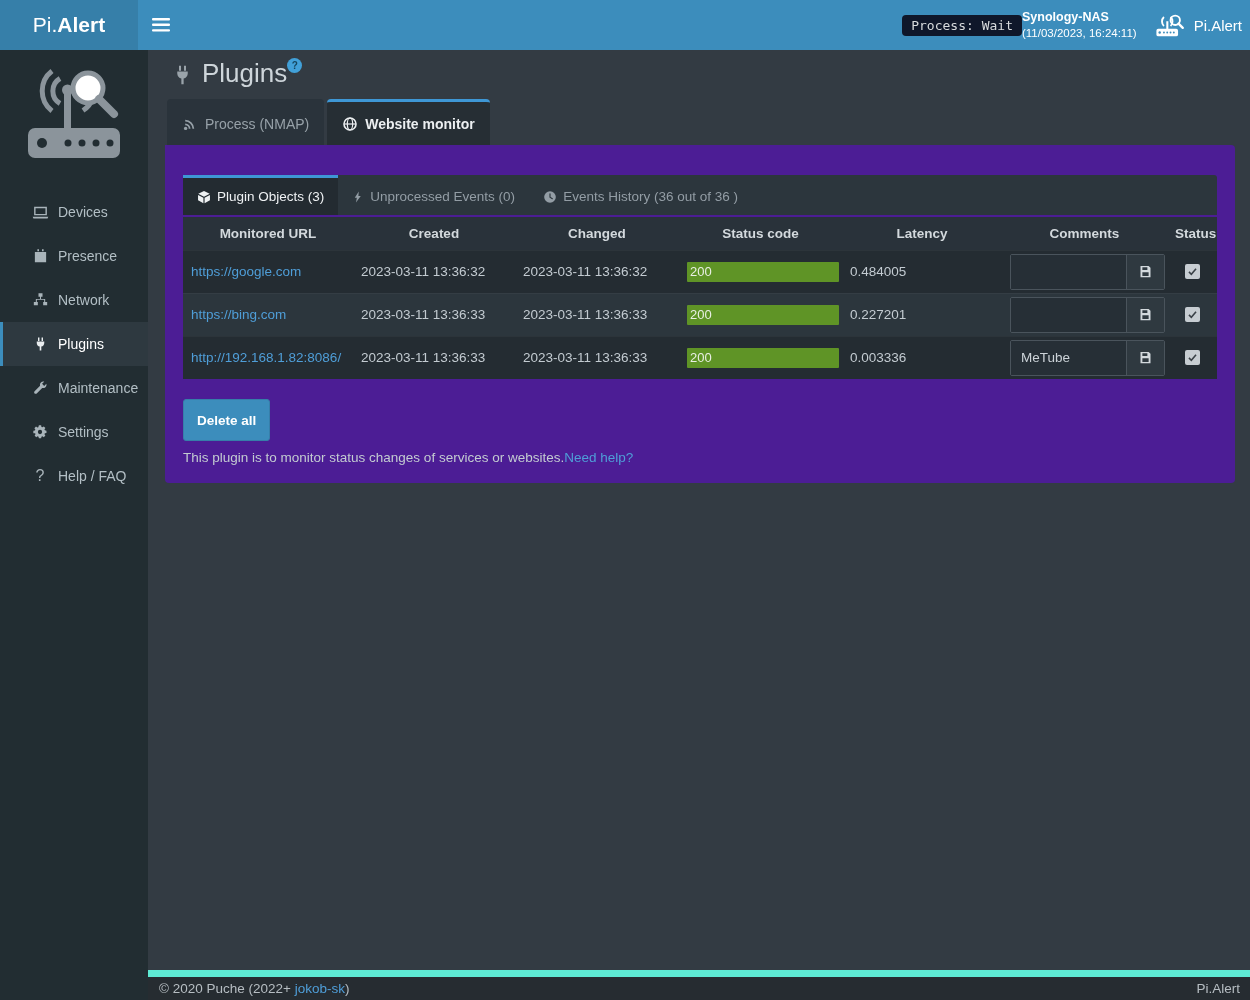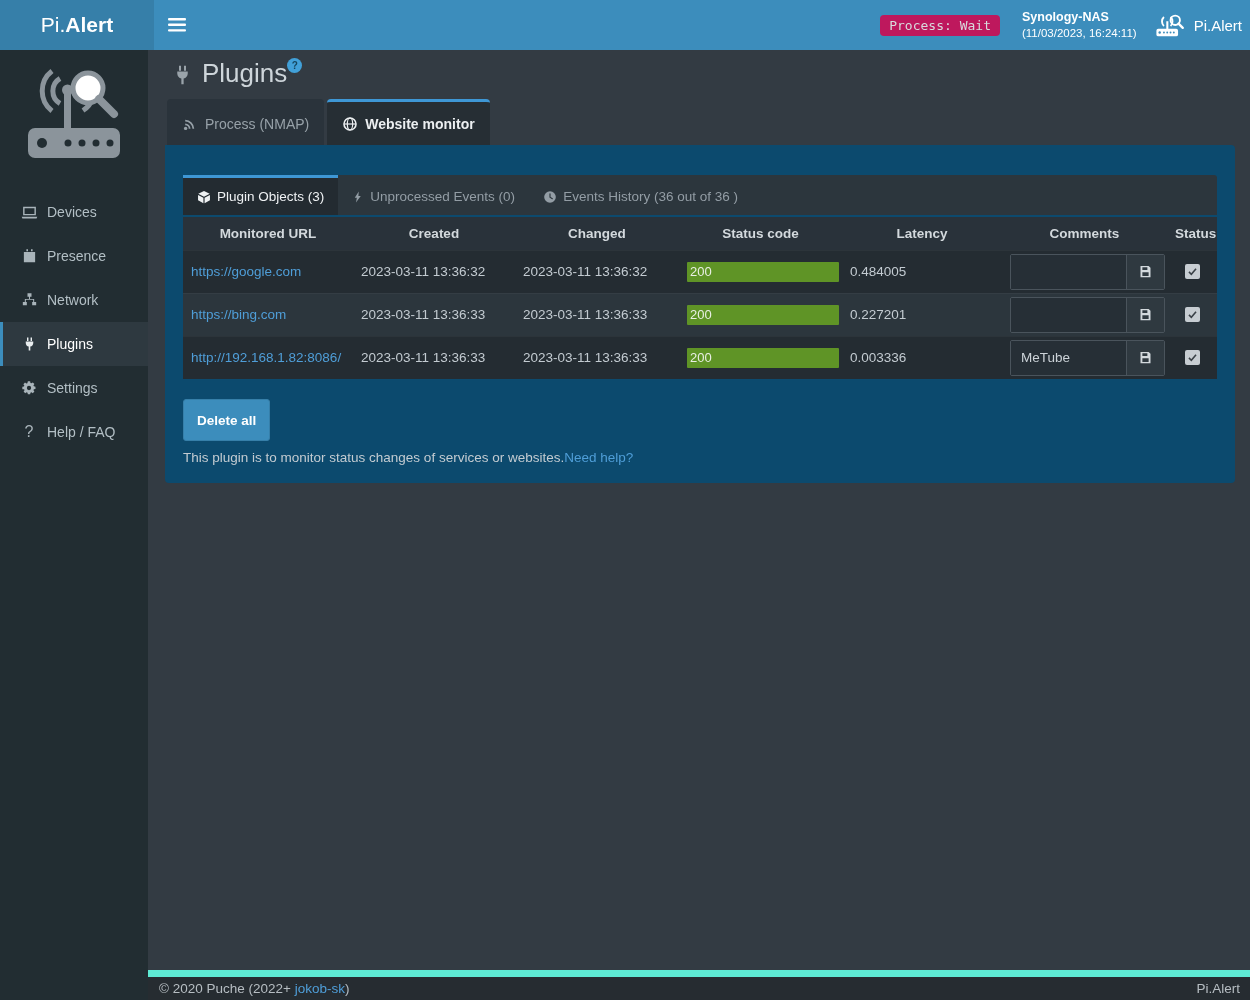--- a/index.html
+++ b/index.html
@@ -3,52 +3,52 @@
 <meta charset="utf-8">
 <title>Pi.Alert</title>
 <style>
   * { margin:0; padding:0; box-sizing:border-box; }
   html,body { width:1250px; height:1000px; }
   body { font-family:"Liberation Sans",sans-serif; background:#333b43; overflow:hidden; position:relative; }
   svg { display:block; }
   ul { list-style:none; }
   
   .topbar { position:absolute; top:0; left:0; width:1250px; height:50px; display:flex; z-index:5; }
-  .brand-box { width:154px; height:50px; background:#367fa9; color:#fff; display:flex; align-items:center; justify-content:center; font-size:21px; cursor:pointer; }
+  .brand-box { width:138px; height:50px; background:#367fa9; color:#fff; display:flex; align-items:center; justify-content:center; font-size:21px; cursor:pointer; }
   .brand-box .thin { font-weight:400; }
   .brand-box .bold { font-weight:700; }
   .navbar { flex:1; background:#3c8dbc; display:flex; align-items:center; }
   .hamburger { width:46px; height:50px; display:flex; align-items:center; justify-content:center; cursor:pointer; }
   .nav-right { margin-left:auto; display:flex; align-items:center; padding-right:8px; }
-  .process-badge { font-family:"DejaVu Sans Mono",monospace; font-size:13px; color:#d8dbdd; background:#be185d; border-radius:4px; padding:3px 9px; margin-right:22px; }
+  .process-badge { font-family:"DejaVu Sans Mono",monospace; font-size:13px; color:#d8dbdd; background:#0f172a; border-radius:4px; padding:3px 9px; }
   .server-info { color:#fff; margin-right:18px; line-height:1.3; }
   .server-info .name { font-size:12.5px; font-weight:700; }
   .server-info .time { font-size:11.5px; }
   .mini-logo { margin-right:7px; }
   .nav-brand { color:#fff; font-size:15px; }
   
   .sidebar { position:absolute; top:50px; left:0; width:148px; height:950px; background:#222d32; }
   .side-logo { margin:16px auto 0; width:104px; }
   .menu { margin-top:28px; }
-  .menu li { height:44px; display:flex; align-items:center; padding-left:15px; color:#b3bfc5; font-size:14px; border-left:3px solid transparent; cursor:pointer; }
+  .menu li { height:44px; display:flex; align-items:center; padding-left:26px; color:#b3bfc5; font-size:14px; border-left:3px solid transparent; cursor:pointer; }
   .menu li .mi { width:22px; margin-right:7px; display:flex; justify-content:center; color:#a9b4ba; }
   .menu li.active { background:#2e3940; border-left-color:#3c8dbc; color:#fff; }
   .menu li.active .mi { color:#e9edef; }
   .qmark { font-size:16px; font-weight:400; }
   
   .content { position:absolute; top:50px; left:148px; width:1102px; height:920px; background:#333b43; padding:2px 15px 0 17px; }
   .page-title { display:flex; align-items:flex-start; margin-left:7px; margin-top:3px; color:#ced5da; }
   .page-title .plug-i { color:#9aa3aa; margin-top:9px; }
   .page-title h1 { font-size:26px; font-weight:400; margin-left:9px; line-height:36px; }
   .q-badge { width:15px; height:15px; background:#41a0d8; color:#16475f; border-radius:50%; font-size:10px; font-weight:700; display:flex; align-items:center; justify-content:center; margin-top:3px; cursor:pointer; }
   .outer-tabs { display:flex; margin-top:8px; margin-left:2px; }
   .otab { height:46px; padding:0 15px; background:#2a333b; color:#97a1a8; font-size:14px; border-radius:4px 4px 0 0; border-top:3px solid transparent; margin-right:3px; display:flex; align-items:center; cursor:pointer; }
   .otab .ti { margin-right:7px; display:flex; }
   .otab.active { background:#262e34; border-top-color:#3e97d5; color:#eceff1; font-weight:700; }
-  .panel { width:1070px; background:#0c4a6e; border-radius:0 4px 4px 4px; padding:30px 18px 18px; }
+  .panel { width:1070px; background:#4c1d95; border-radius:0 4px 4px 4px; padding:30px 18px 18px; }
   .inner-tabs { display:flex; background:#2c363d; border-radius:3px 3px 0 0; margin-bottom:2px; }
   .itab { height:40px; display:flex; align-items:center; padding:0 14px; border-top:3px solid transparent; color:#939da5; font-size:13.5px; cursor:pointer; }
   .itab .ti { margin-right:6px; display:flex; }
   .itab.active { background:#232b31; border-top-color:#3e97d5; color:#eef1f3; }
   
   table { width:100%; border-collapse:collapse; table-layout:fixed; font-size:13.5px; }
   thead th { height:33px; background:#29323a; color:#d3d9dd; font-weight:700; text-align:center; padding:0 8px; }
   thead th.center { text-align:center; }
   tbody td { height:43px; padding:0 8px; color:#c3cbd1; }
   tbody tr { border-top:1px solid rgba(255,255,255,0.04); }
@@ -152,20 +152,28 @@
         </span>
       <span>Network</span>
     </li>
     <li class="active">
       <span class="mi">
           <svg width="15" height="16" viewBox="0 0 24 24" fill="currentColor">
             <path d="M8 1.5h2.3V7H8zM13.7 1.5H16V7h-2.3zM6 8h12v2.2c0 2.9-2 5.3-4.7 5.9v6.4h-2.6v-6.4C8 15.5 6 13.1 6 10.2z"></path>
           </svg>
         </span>
       <span>Plugins</span>
+    </li>
+    <li>
+      <span class="mi">
+          <svg width="16" height="16" viewBox="0 0 24 24" fill="currentColor">
+            <path d="M21.7 7.1c0 .5-.1 1-.2 1.4-.6 2.1-2.5 3.6-4.8 3.6-.5 0-1-.1-1.4-.2l-8.2 8.2c-.9.9-2.3.9-3.2 0-.9-.9-.9-2.3 0-3.2l8.2-8.2c-.1-.4-.2-.9-.2-1.4 0-2.8 2.2-5 5-5 .5 0 1 .1 1.4.2l-3.2 3.2 3.2 3.2 3.2-3.2c.1.4.2.9.2 1.4z"></path>
+          </svg>
+        </span>
+      <span>Maintenance</span>
     </li>
     <li>
       <span class="mi">
           <svg width="16" height="16" viewBox="0 0 24 24" fill="currentColor">
             <path fill-rule="evenodd" d="M10.3 2h3.4l.5 2.4 1.5.6 2-1.4 2.4 2.4-1.4 2 .6 1.5 2.4.5v3.4l-2.4.5-.6 1.5 1.4 2-2.4 2.4-2-1.4-1.5.6-.5 2.4h-3.4l-.5-2.4-1.5-.6-2 1.4-2.4-2.4 1.4-2-.6-1.5L2 13.7v-3.4l2.4-.5.6-1.5-1.4-2 2.4-2.4 2 1.4 1.5-.6zM12 8.8a3.2 3.2 0 1 0 0 6.4 3.2 3.2 0 0 0 0-6.4z"></path>
           </svg>
         </span>
       <span>Settings</span>
     </li>
     <li>

